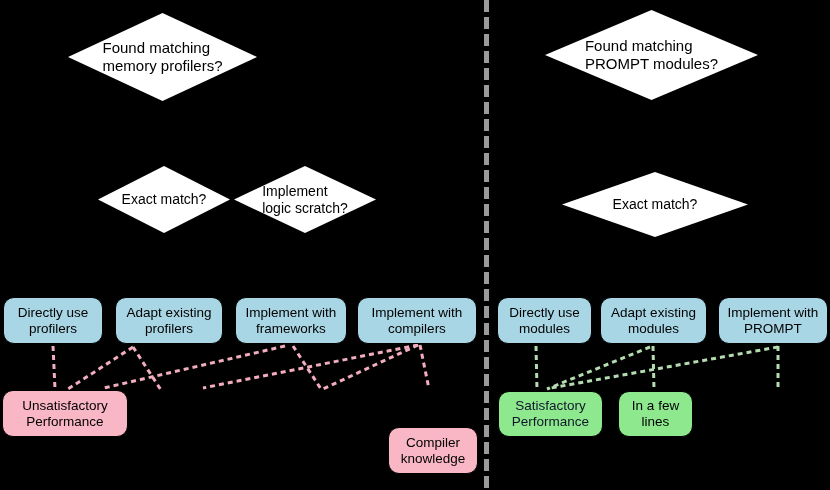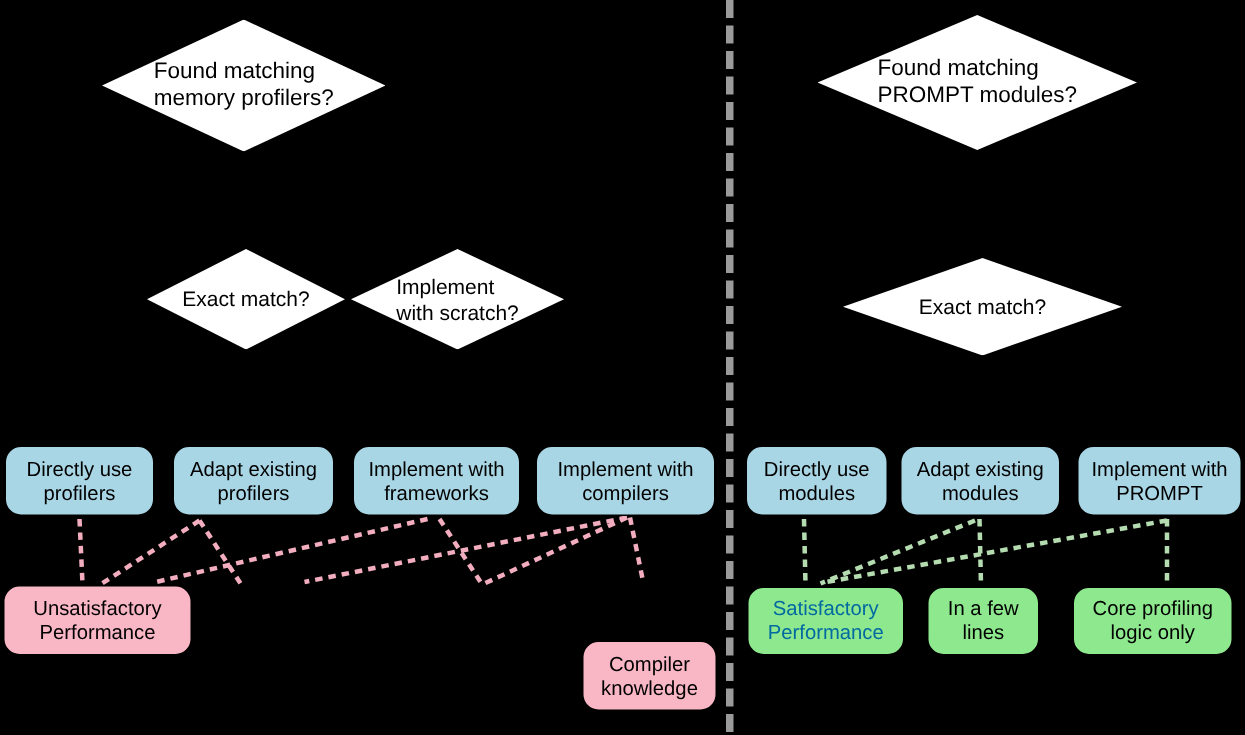--- a/index.html
+++ b/index.html
@@ -46,21 +46,21 @@
 
   <div class="diamond" style="left: 68px; top: 13px; width: 189px; height: 88px; background: rgb(255, 255, 255); color: rgb(0, 0, 0);">
     <span>Found matching
 memory profilers?</span>
   </div>
   <div class="diamond small" style="left: 98px; top: 166px; width: 132px; height: 67px; background: rgb(255, 255, 255); color: rgb(0, 0, 0);">
     <span>Exact match?</span>
   </div>
   <div class="diamond small" style="left: 234px; top: 166px; width: 142px; height: 67px; background: rgb(255, 255, 255); color: rgb(0, 0, 0);">
     <span>Implement
-with scratch?</span>
+logic scratch?</span>
   </div>
 
   <div class="diamond" style="left: 545px; top: 10px; width: 213px; height: 90px; background: rgb(255, 255, 255); color: rgb(0, 0, 0);">
     <span>Found matching
 PROMPT modules?</span>
   </div>
   <div class="diamond small" style="left: 562px; top: 172px; width: 186px; height: 65px; background: rgb(255, 255, 255); color: rgb(0, 0, 0);">
     <span>Exact match?</span>
   </div>
 
@@ -96,26 +96,22 @@
 
   <div class="node pink" style="left: 2px; top: 390px; width: 126px; height: 47px; background: rgb(249, 183, 197); color: rgb(0, 0, 0);">
     <span>Unsatisfactory
 Performance</span>
   </div>
   <div class="node pink" style="left: 388px; top: 390px; width: 90px; height: 47px; background: rgb(249, 183, 197); color: rgb(0, 0, 0); margin-top: 37px;">
     <span>Compiler
 knowledge</span>
   </div>
 
-  <div class="node green" style="left: 498px; top: 391px; width: 105px; height: 46px; background: rgb(142, 232, 142); color: #0369a1;">
+  <div class="node green" style="left: 498px; top: 391px; width: 105px; height: 46px; background: rgb(142, 232, 142); color: #0f172a;">
     <span>Satisfactory
 Performance</span>
   </div>
   <div class="node green" style="left: 618px; top: 391px; width: 75px; height: 46px; background: rgb(142, 232, 142); color: rgb(0, 0, 0);">
     <span>In a few
 lines</span>
   </div>
-  <div class="node green" style="left: 715px; top: 391px; width: 107px; height: 46px; background: rgb(142, 232, 142); color: rgb(0, 0, 0);">
-    <span>Core profiling
-logic only</span>
-  </div>
 
 </div>
 
 </body></html>

